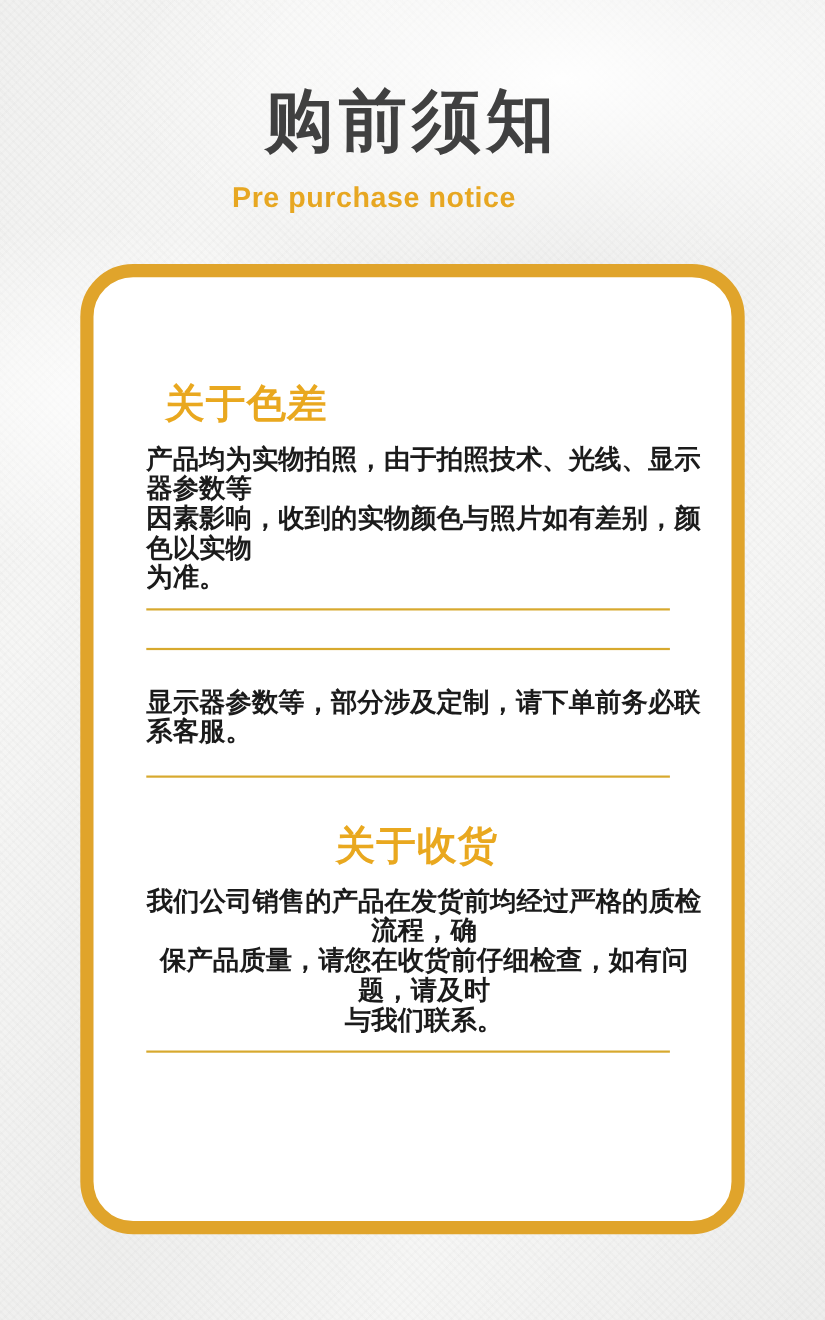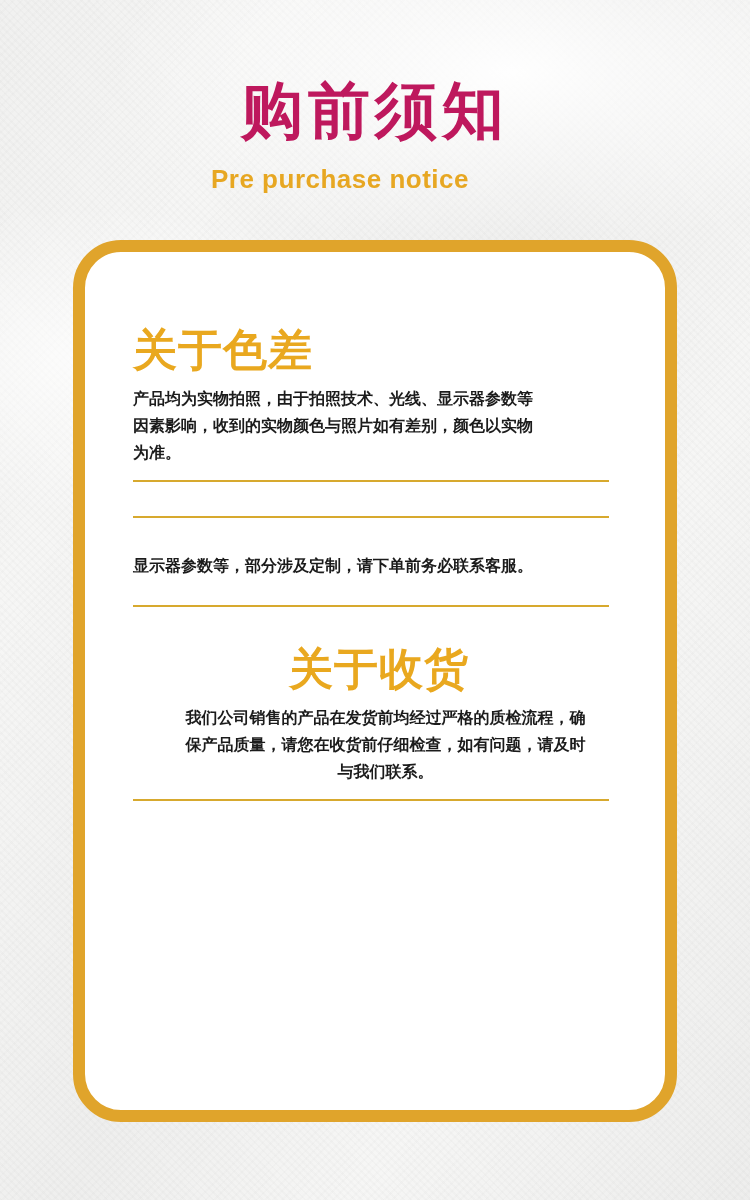--- a/index.html
+++ b/index.html
@@ -24,21 +24,21 @@
   .page-title {
     position: absolute;
     top: 78px;
     left: 0;
     width: 750px;
     text-align: center;
     font-size: 62px;
     line-height: 66px;
     font-weight: 900;
     letter-spacing: 5px;
-    color: #be185d;
+    color: #404040;
   }
 
   .page-subtitle {
     position: absolute;
     top: 164px;
     left: 0;
     width: 680px;
     text-align: center;
     font-size: 26px;
     line-height: 30px;
@@ -58,31 +58,31 @@
     border-radius: 48px;
     background: #ffffff;
     padding: 78px 40px 0 48px;
   }
 
   .notice-section { margin: 0; }
   .notice-section + .notice-section { margin-top: 34px; }
   .notice-section.last { margin-top: 42px; text-align: center; }
 
   .section-heading {
-    font-size: 44px;
+    font-size: 36px;
     line-height: 40px;
     font-weight: 800;
     color: #e9a81f;
     letter-spacing: 1px;
-    margin: 0;
+    margin: 17px;
   }
 
   .section-body {
     margin: 15px 0 0 0;
-    font-size: 16px;
+    font-size: 24px;
     line-height: 27px;
     font-weight: 600;
     color: #1b1b1b;
     letter-spacing: 0;
     white-space: pre-line;
     width: 505px;
   }
 
   .section-divider {
     width: 476px;

